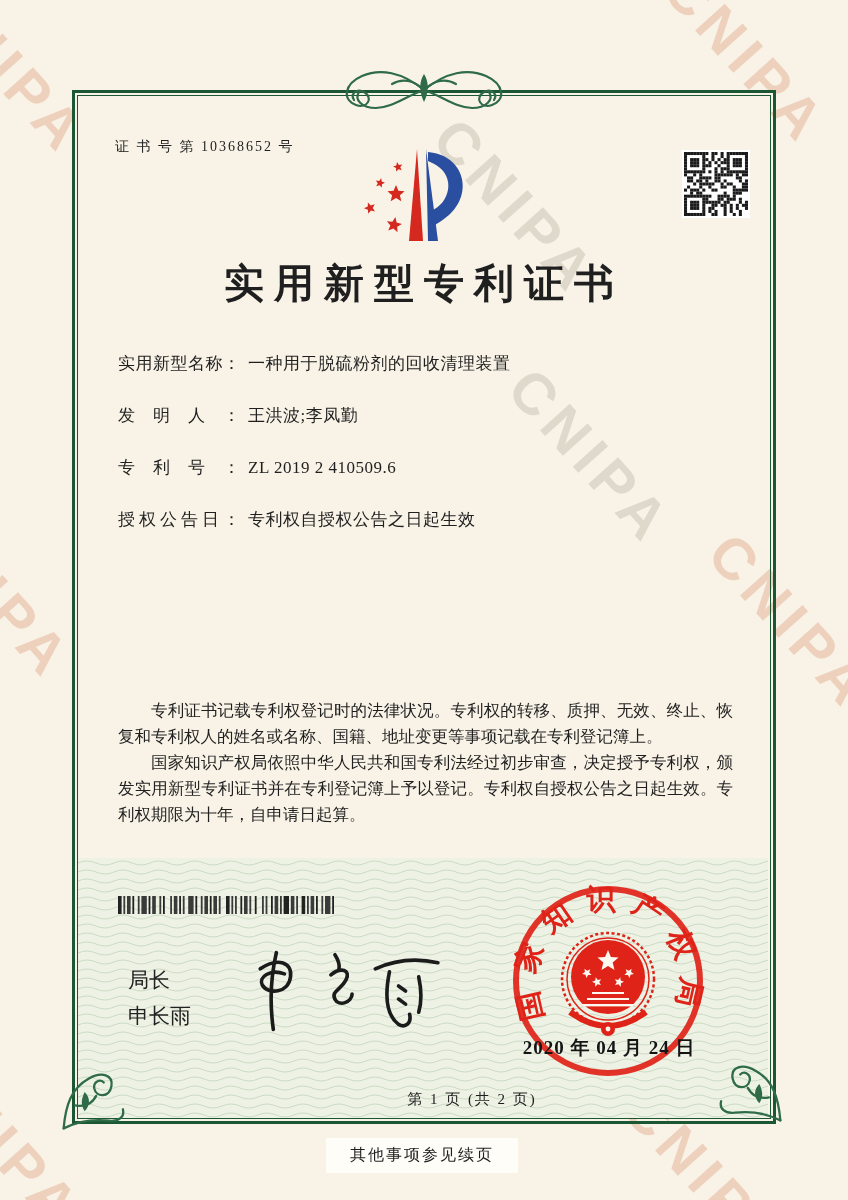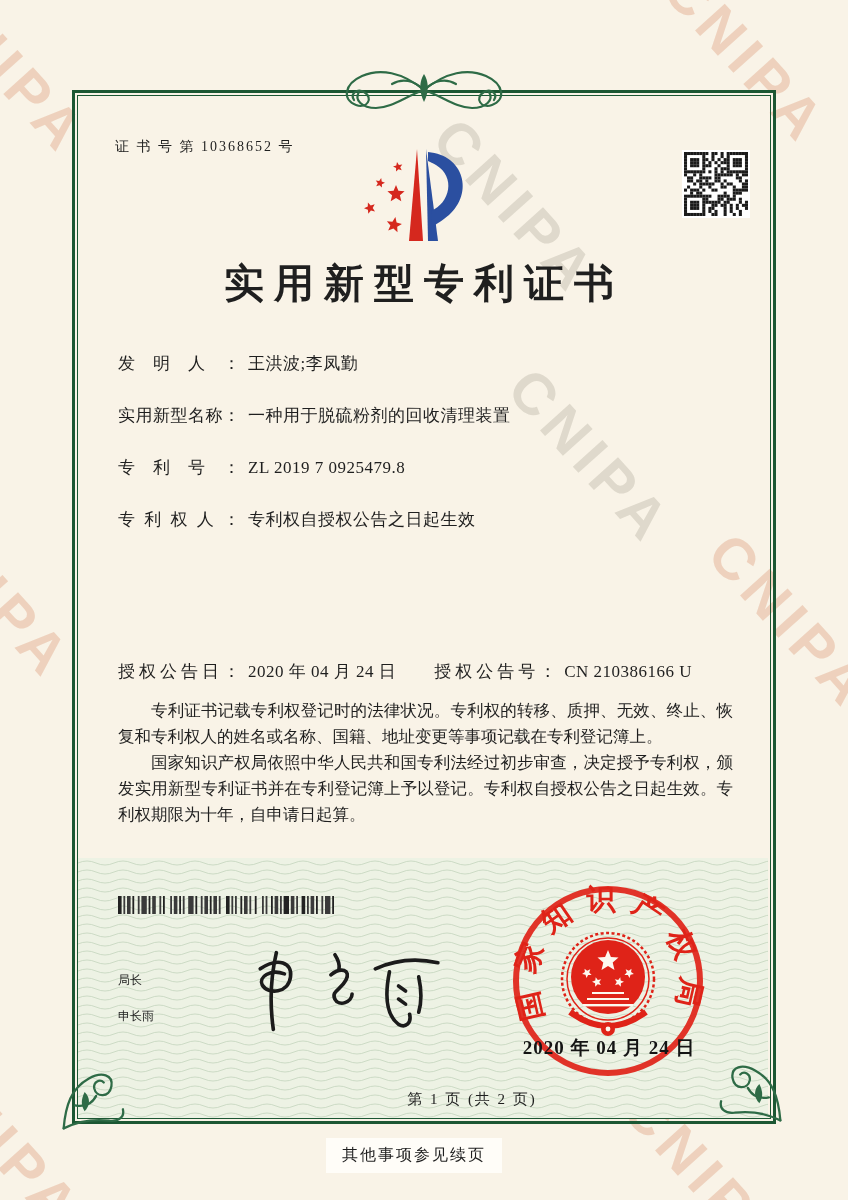--- a/index.html
+++ b/index.html
@@ -34,29 +34,29 @@
   .f-label{display:inline-block;width:122px;text-align:justify;text-align-last:justify;vertical-align:top;}
   .f-value{margin-left:8px;letter-spacing:.5px;}
   .grant-row{position:absolute;left:118px;top:660px;width:640px;font-size:17px;z-index:2;line-height:24px;}
   .grant-first{display:inline-block;min-width:312px;}
   
   .body-text{position:absolute;left:118px;top:698px;width:615px;font-size:16.5px;line-height:26px;
              text-align:justify;z-index:2;}
   .body-text p{margin:0;text-indent:2em;}
   
   .barcode{position:absolute;left:118px;top:896px;width:218px;height:18px;z-index:2;}
-  .signer{position:absolute;left:118px;top:962px;z-index:2;font-family:"Liberation Sans","DejaVu Sans",sans-serif;
-          font-size:12px;line-height:36px;color:#222;}
+  .signer{position:absolute;left:128px;top:962px;z-index:2;font-family:"Liberation Sans","DejaVu Sans",sans-serif;
+          font-size:21px;line-height:36px;color:#222;}
   .signature{position:absolute;left:238px;top:938px;width:212px;height:102px;z-index:2;}
   .seal{position:absolute;left:508px;top:884px;width:200px;height:200px;z-index:3;}
   .seal-date{position:absolute;left:514px;top:1035px;width:190px;text-align:center;font-size:19px;
              font-weight:600;letter-spacing:1px;color:#141414;z-index:4;}
   .page-info{position:absolute;left:72px;top:1090px;width:800px;text-align:center;font-size:15px;
              letter-spacing:2px;z-index:2;}
-  .continuation{position:absolute;left:326px;top:1138px;background:#fffdf8;padding:7px 16px;font-size:16px;
+  .continuation{position:absolute;left:326px;top:1138px;background:#fffdf8;padding:7px 24px;font-size:16px;
                 letter-spacing:2px;z-index:2;}
 </style>
 </head>
 <body>
 
 <div class="page">
 
   <div class="wm wm-pink wm1">CNIPA</div>
   <div class="wm wm-pink wm2">CNIPA</div>
   <div class="wm wm-gray wm3">CNIPA</div>
@@ -389,41 +389,33 @@
       <rect x="10" y="20" width="1" height="1" fill="#1a1a1a"></rect>
       <rect x="13" y="20" width="1" height="1" fill="#1a1a1a"></rect>
       <rect x="16" y="20" width="1" height="1" fill="#1a1a1a"></rect>
       <rect x="18" y="20" width="1" height="1" fill="#1a1a1a"></rect>
     </svg>
 
   <div class="title">实用新型专利证书</div>
 
   <div class="fields">
     <div class="f-row">
+      <span class="f-label">实用新型名称：</span><span class="f-value">一种用于脱硫粉剂的回收清理装置</span>
+    </div>
+    <div class="f-row">
       <span class="f-label">发明人：</span><span class="f-value">王洪波;李凤勤</span>
     </div>
     <div class="f-row">
-      <span class="f-label">实用新型名称：</span><span class="f-value">一种用于脱硫粉剂的回收清理装置</span>
+      <span class="f-label">专利号：</span><span class="f-value">ZL 2019 2 410509.6</span>
     </div>
     <div class="f-row">
-      <span class="f-label">专利号：</span><span class="f-value">ZL 2019 7 0925479.8</span>
-    </div>
-    <div class="f-row">
-      <span class="f-label">专利权人：</span><span class="f-value">专利权自授权公告之日起生效</span>
+      <span class="f-label">授权公告日：</span><span class="f-value">专利权自授权公告之日起生效</span>
     </div>
   </div>
 
-  <div class="grant-row">
-    <span class="grant-first">
-      <span class="f-label">授权公告日：</span><span class="f-value">2020 年 04 月 24 日</span>
-    </span>
-    <span>
-      <span class="f-label">授权公告号：</span><span class="f-value">CN 210386166 U</span>
-    </span>
-  </div>
 
   <div class="body-text">
     <p>专利证书记载专利权登记时的法律状况。专利权的转移、质押、无效、终止、恢复和专利权人的姓名或名称、国籍、地址变更等事项记载在专利登记簿上。</p>
     <p>国家知识产权局依照中华人民共和国专利法经过初步审查，决定授予专利权，颁发实用新型专利证书并在专利登记簿上予以登记。专利权自授权公告之日起生效。专利权期限为十年，自申请日起算。</p>
   </div>
 
   <svg id="barcode-svg" class="barcode" viewBox="0 0 218 18">
       <rect x="0.0" y="0" width="3.6" height="18" fill="#222"></rect>
       <rect x="5.4" y="0" width="1.8" height="18" fill="#3a3a3a"></rect>
       <rect x="9.0" y="0" width="3.6" height="18" fill="#3a3a3a"></rect>

